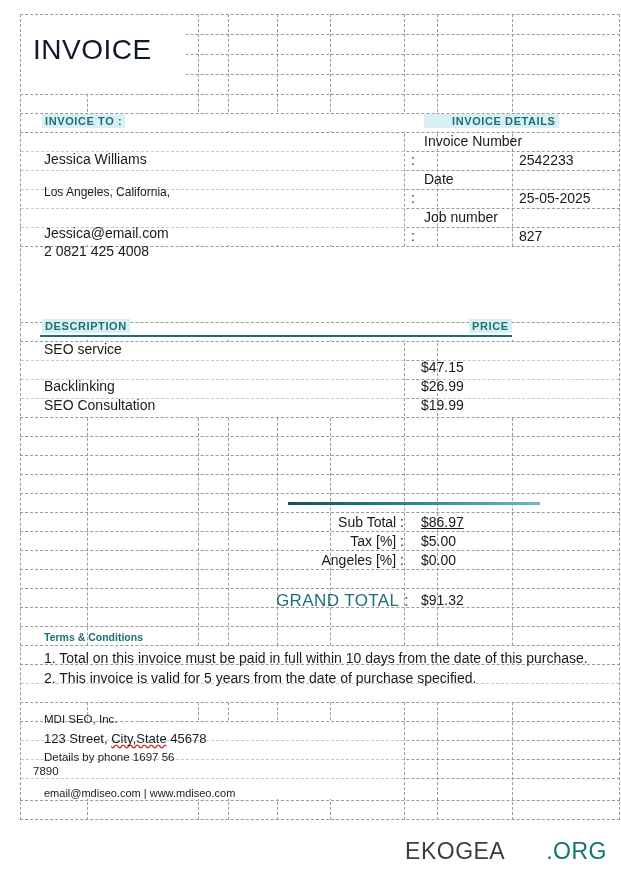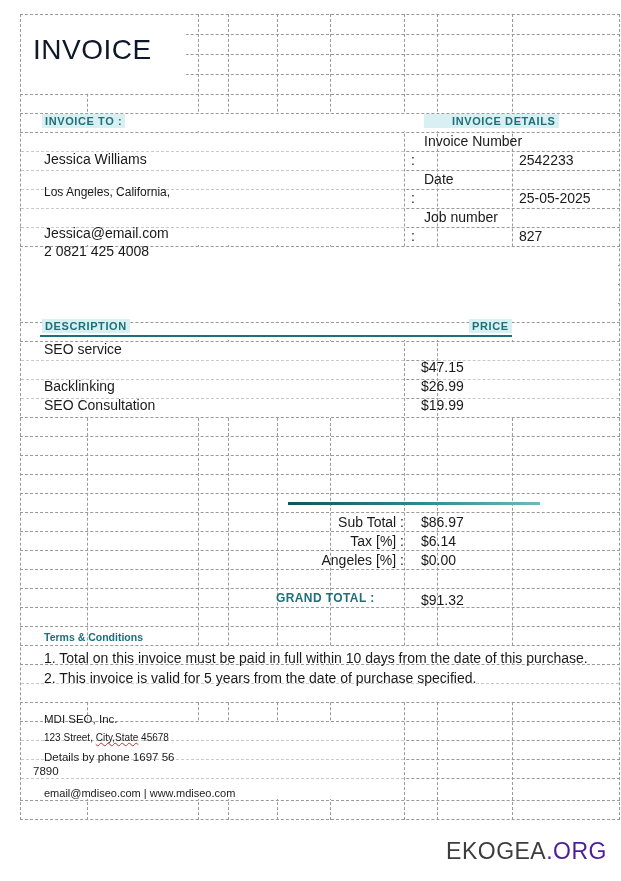--- a/index.html
+++ b/index.html
@@ -62,25 +62,26 @@
     height:2px;
     background:#1d6f79;
   }
   .teal-rule.grad{
     height:3px;
     background:linear-gradient(90deg,#14525c 0%,#2f8c93 55%,#6fb9bd 100%);
   }
 
   .grand{
     position:absolute;
-    font-size:12px;
-    font-weight:bold;
+    font-size:17px;
+    font-weight:normal;
     color:#1d6f79;
     letter-spacing:0.4px;
     white-space:nowrap;
+    text-align:right;
   }
 
   .terms-title{
     position:absolute;
     font-size:10.5px;
     font-weight:bold;
     color:#1d6f79;
     white-space:nowrap;
   }
 
@@ -91,21 +92,21 @@
 
   
   #watermark{
     position:absolute;
     right:14px; top:838px;
     font-size:23px;
     letter-spacing:0.5px;
     white-space:nowrap;
   }
   #watermark .dark{color:#3d3d3d;}
-  #watermark .green{color:#4c1d95;}
+  #watermark .green{color:#0f766e;margin-left:41px;}
 </style>
 </head>
 <body>
 
 <div id="sheet">
 
   <div class="vline" style="left:0px;"></div>
   <div class="vline" style="left:67px;"></div>
   <div class="vline" style="left:178px;"></div>
   <div class="vline" style="left:208px;"></div>
@@ -224,38 +225,38 @@
 
 <div class="cell" style="left:44px;top:378px;">Backlinking</div>
 <div class="cell" style="left:421px;top:378px;">$26.99</div>
 
 <div class="cell" style="left:44px;top:397px;">SEO Consultation</div>
 <div class="cell" style="left:421px;top:397px;">$19.99</div>
 
 <div class="teal-rule grad" style="left:288px;top:502px;width:252px;"></div>
 
 <div class="cell r" style="left:280px;top:514px;width:124px;">Sub Total :</div>
-<div class="cell" style="left:421px;top:514px;">$86.97</div>
+<div class="cell" style="left:421px;top:514px;text-decoration:underline;">$86.97</div>
 
 <div class="cell r" style="left:280px;top:533px;width:124px;">Tax [%] :</div>
-<div class="cell" style="left:421px;top:533px;">$6.14</div>
+<div class="cell" style="left:421px;top:533px;">$5.00</div>
 
 <div class="cell r" style="left:280px;top:552px;width:124px;">Angeles [%] :</div>
 <div class="cell" style="left:421px;top:552px;">$0.00</div>
 
 <div class="grand" style="left:276px;top:591px;width:128px;">GRAND TOTAL :</div>
 <div class="cell" style="left:421px;top:592px;">$91.32</div>
 
 <div class="terms-title" style="left:44px;top:631px;">Terms &amp; Conditions</div>
 <div class="cell" style="left:44px;top:650px;">1. Total on this invoice must be paid in full within 10 days from the date of this purchase.</div>
 <div class="cell" style="left:44px;top:670px;">2. This invoice is valid for 5 years from the date of purchase specified.</div>
 
 <div class="cell" style="left:44px;top:713px;font-size:11.5px;">MDI SEO, Inc.</div>
 
-<div class="cell" style="left:44px;top:732px;font-size:10px;"><span>123 Street, </span><span class="spell">City,State</span><span> 45678</span></div>
+<div class="cell" style="left:44px;top:732px;font-size:13px;"><span>123 Street, </span><span class="spell">City,State</span><span> 45678</span></div>
 
 <div class="cell" style="left:44px;top:751px;font-size:11.5px;">Details by phone 1697 56</div>
 <div class="cell" style="left:33px;top:765px;font-size:11.5px;">7890</div>
 
 <div class="cell" style="left:44px;top:787px;font-size:11px;">email@mdiseo.com | www.mdiseo.com</div>
 
 <div id="watermark">
   <span class="dark">EKOGEA</span><span class="green">.ORG</span>
 </div>
 

